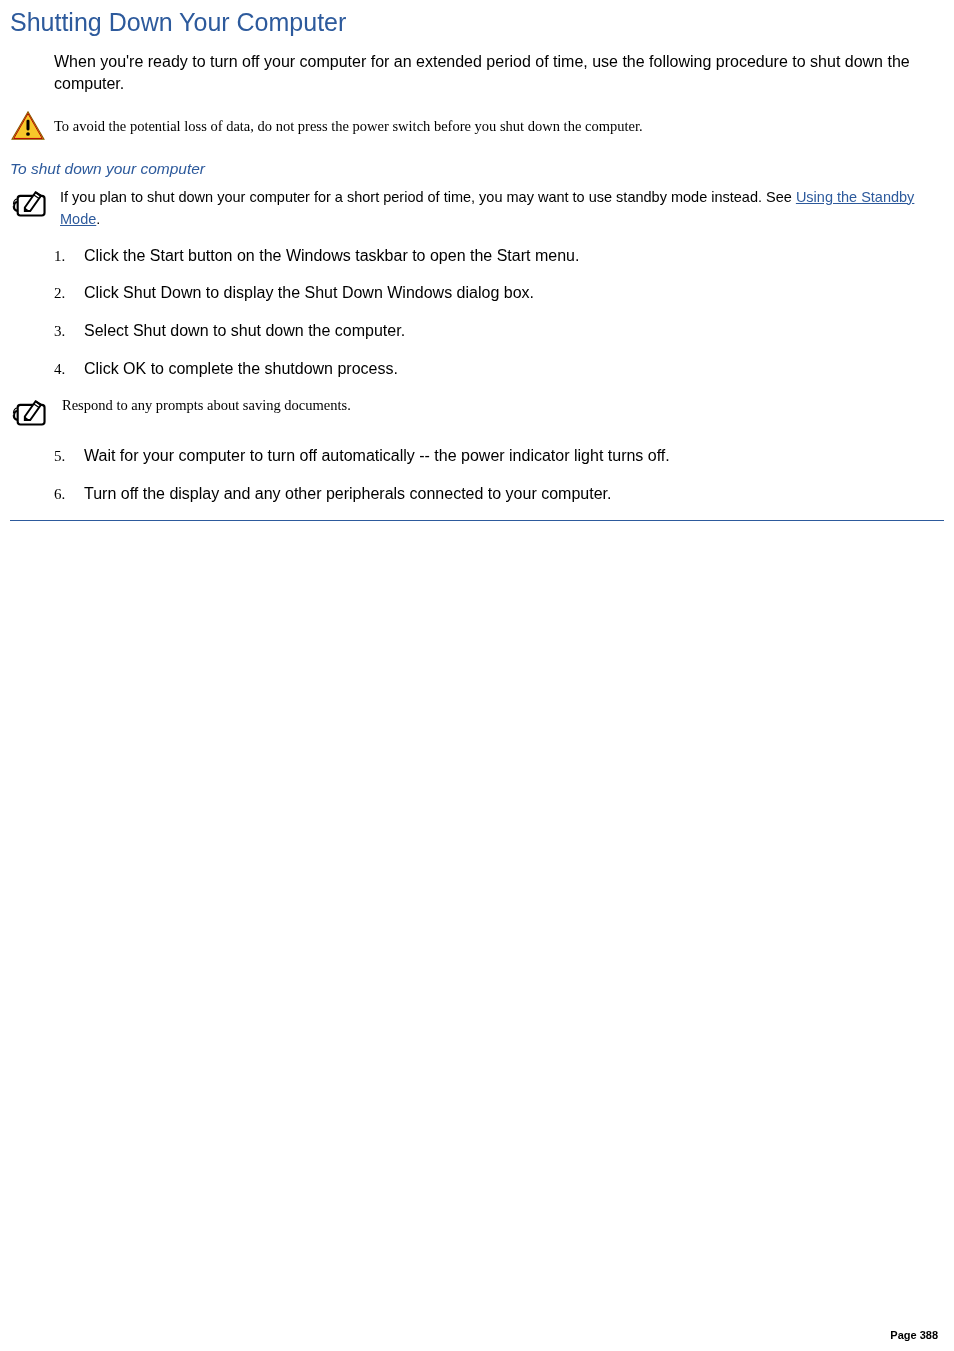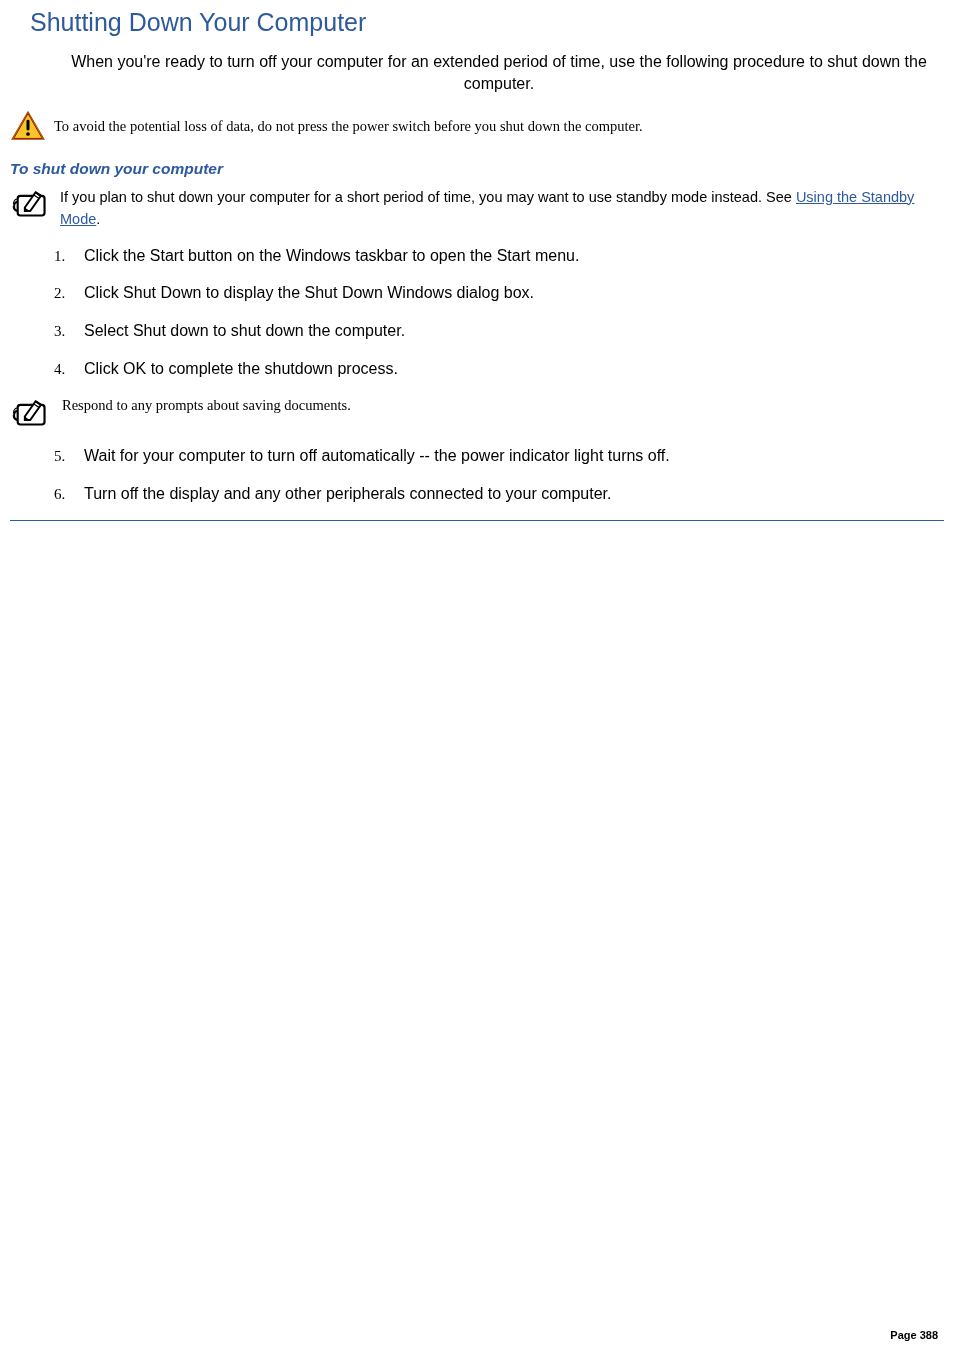--- a/index.html
+++ b/index.html
@@ -15,28 +15,26 @@
       width: 954px;
       min-height: 1351px;
       position: relative;
       padding: 8px 10px 0 10px;
     }
     h1 {
       color: #2d5a9c;
       font-size: 25px;
       font-weight: normal;
       margin-bottom: 14px;
-      margin-left: 20px;
     }
     .intro-para {
       margin-left: 44px;
       line-height: 1.4;
       margin-bottom: 14px;
       font-size: 16px;
-      text-align: center;
     }
     .icon-row {
       display: flex;
       align-items: center;
       margin-bottom: 18px;
       font-family: Liberation Serif, serif;
     }
     .icon-row .icon-cell {
       flex: 0 0 auto;
       margin-right: 8px;
@@ -51,21 +49,21 @@
       display: block;
     }
     .note-icon svg {
       width: 44px;
       height: 34px;
       display: block;
     }
     .subheading {
       color: #2d5a9c;
       font-style: italic;
-      font-weight: bold;
+      font-weight: normal;
       font-size: 15.5px;
       margin-bottom: 8px;
     }
     .note-block {
       margin-bottom: 14px;
     }
     .note-inline-text {
       font-size: 14.5px;
       line-height: 1.55;
     }

